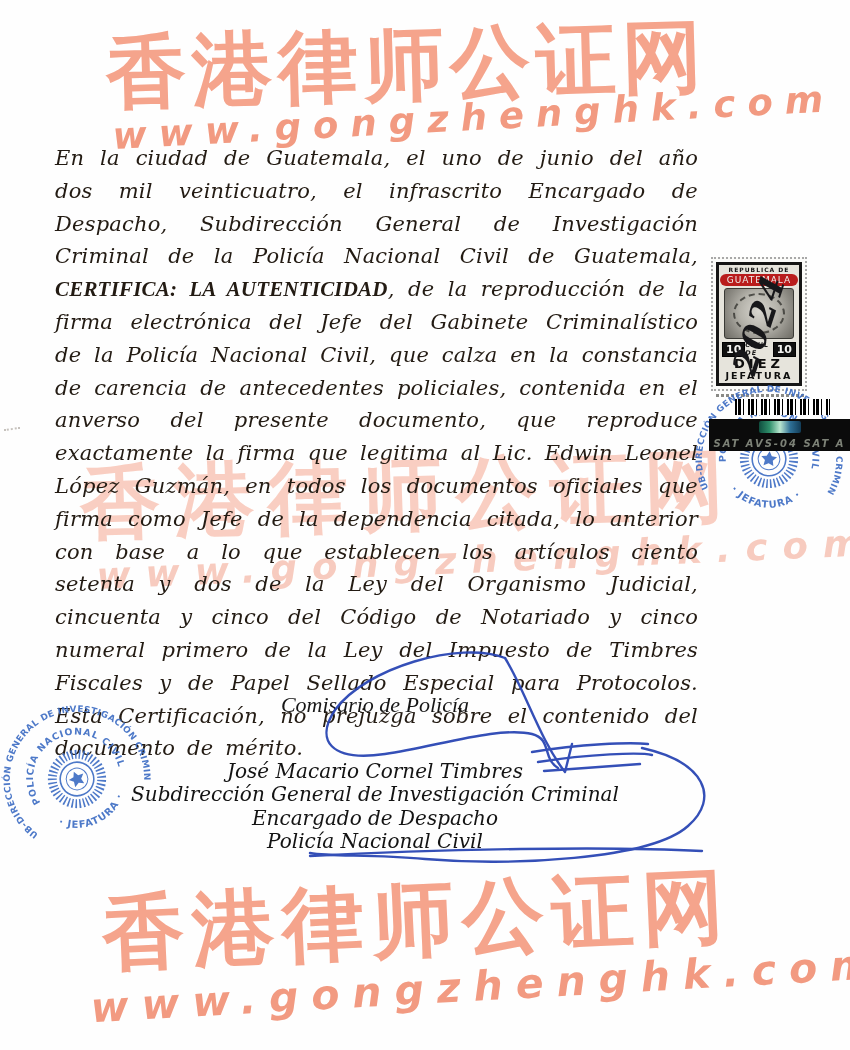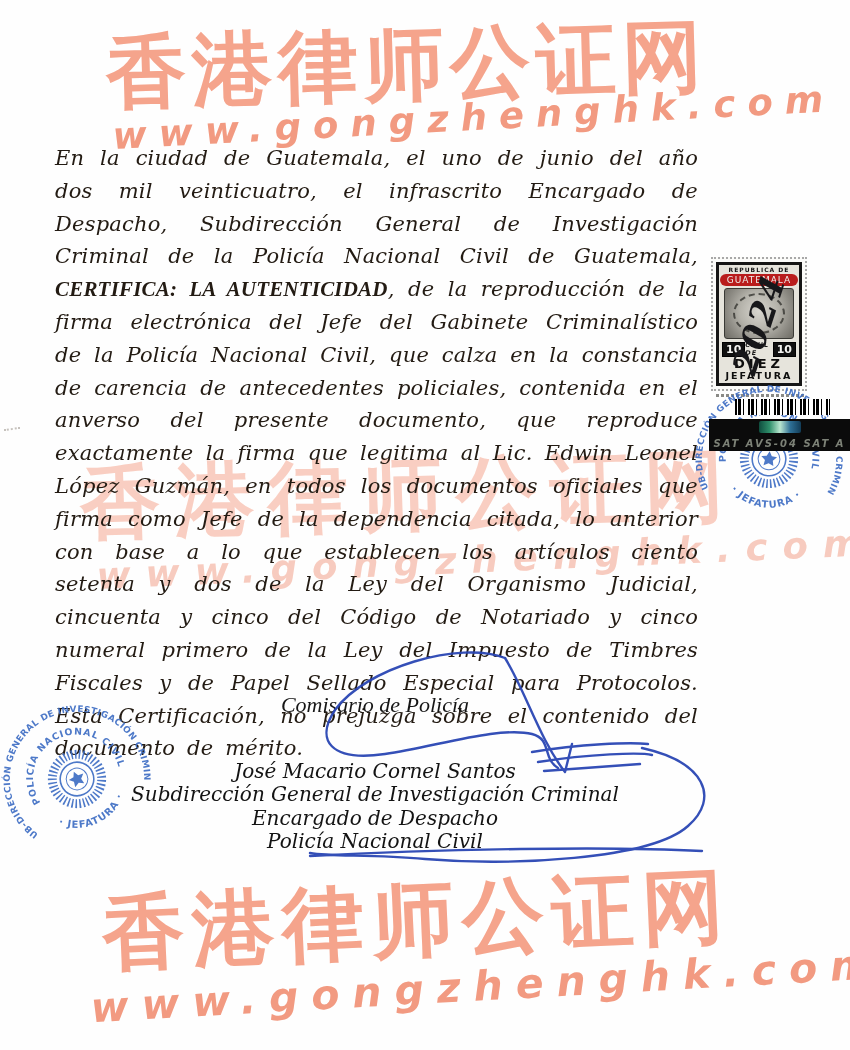--- a/index.html
+++ b/index.html
@@ -144,21 +144,21 @@
     <g>
       <circle cx="80" cy="80" r="25" fill="none" stroke="#3f6ec4" stroke-width="9" stroke-dasharray="1.6,2.2"></circle>
       <circle cx="80" cy="80" r="17" fill="none" stroke="#3f6ec4" stroke-width="1.6"></circle>
       <circle cx="80" cy="80" r="11" fill="none" stroke="#3f6ec4" stroke-width="1"></circle>
       <path d="M80,72 l2.6,5 5.4,.6 -4,3.8 1,5.4 -5,-2.6 -5,2.6 1,-5.4 -4,-3.8 5.4,-.6 z" fill="#3f6ec4"></path>
     </g>
   </svg>
 
   <div class="sig-title">Comisario de Policía</div>
   <div class="sig-names">
-    <div>José Macario Cornel Santos</div>
+    <div>José Macario Cornel Timbres</div>
     <div>Subdirección General de Investigación Criminal</div>
     <div>Encargado de Despacho</div>
     <div>Policía Nacional Civil</div>
   </div>
 
   <svg class="sig-svg" viewBox="0 0 540 230">
     <g fill="none" stroke="#2a46b4" stroke-width="2.4" stroke-linecap="round" stroke-linejoin="round" opacity="0.95">
       <path d="M325,18 C280,0 185,28 155,70 C135,100 150,122 205,114 C258,106 320,86 352,94 C372,99 362,118 378,128"></path>
       <path d="M325,18 C345,50 360,100 385,132 L392,104"></path>
       <path d="M352,112 C400,104 450,102 468,104"></path>

